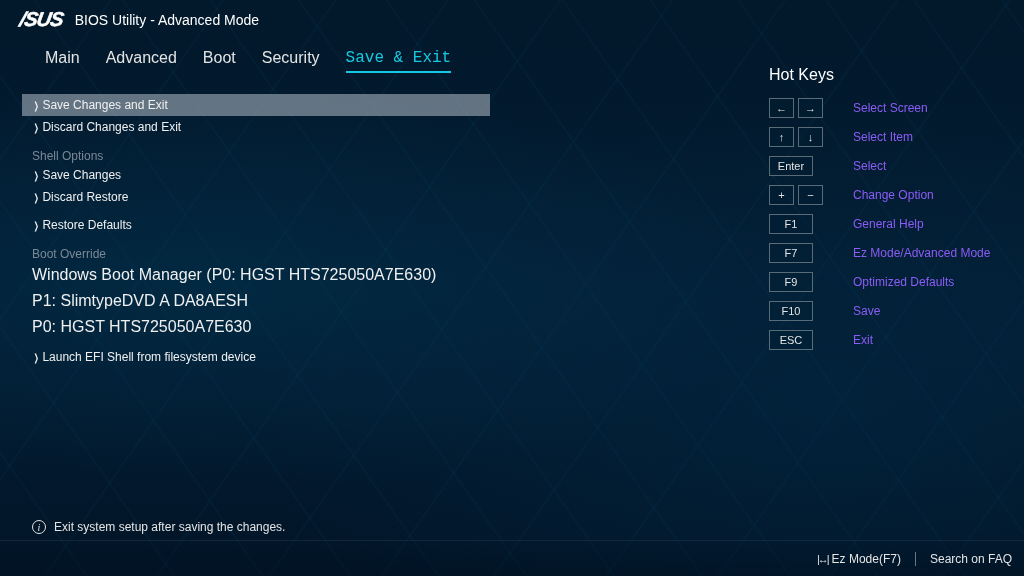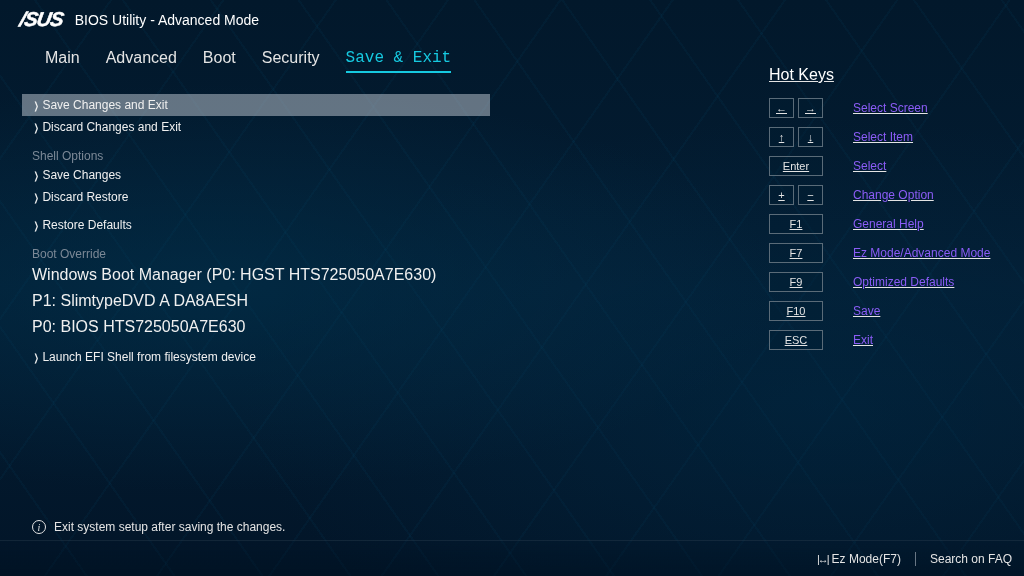--- a/index.html
+++ b/index.html
@@ -65,21 +65,20 @@
     bottom: 38px;
   }
   .left-panel {
     flex: 0 0 735px;
     padding: 0 0 0 22px;
     position: relative;
   }
   .right-panel {
     flex: 1;
     padding: 0 20px 0 34px;
-    text-decoration: underline;
   }
   .menu-item {
     font-size: 12px;
     color: #f0f0f0;
     padding: 4px 6px 4px 10px;
     display: flex;
     align-items: center;
     gap: 2px;
     cursor: pointer;
   }
@@ -152,21 +151,21 @@
     background: rgba(0,30,50,0.3);
     color: #e4e4e4;
     font-size: 11px;
     min-width: 24px;
     height: 20px;
     display: flex;
     align-items: center;
     justify-content: center;
     padding: 0 4px;
   }
-  .hk-key.wide { width: 54px; }
+  .hk-key.wide { width: 44px; }
   .hk-key.half { width: 25px; }
   .hk-label {
     font-size: 12px;
     color: #8b5cf6;
   }
   .footer {
     position: absolute;
     bottom: 0; left: 0; right: 0;
     height: 36px;
     background: linear-gradient(180deg, rgba(0,20,40,0.2), rgba(0,15,30,0.4));
@@ -224,21 +223,21 @@
         <span>Discard Restore</span>
       </div>
       <div class="menu-spacer"></div>
       <div class="menu-item">
         <span class="chevron">❯</span>
         <span>Restore Defaults</span>
       </div>
       <div class="section-header"><span>Boot Override</span></div>
       <div class="menu-plain">Windows Boot Manager (P0: HGST HTS725050A7E630)</div>
       <div class="menu-plain">P1: SlimtypeDVD A  DA8AESH</div>
-      <div class="menu-plain">P0: BIOS HTS725050A7E630</div>
+      <div class="menu-plain">P0: HGST HTS725050A7E630</div>
       <div class="menu-spacer"></div>
       <div class="menu-item">
         <span class="chevron">❯</span>
         <span>Launch EFI Shell from filesystem device</span>
       </div>
     </div>
 
   <div class="right-panel">
     <div class="hotkeys-title">Hot Keys</div>
     <div id="hotkeys">

